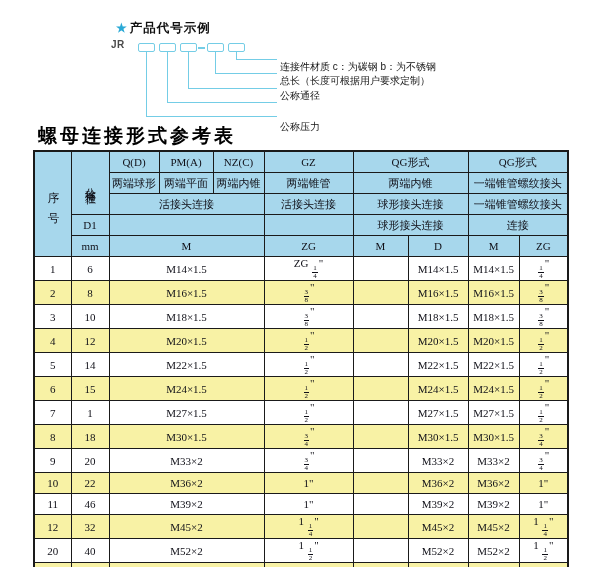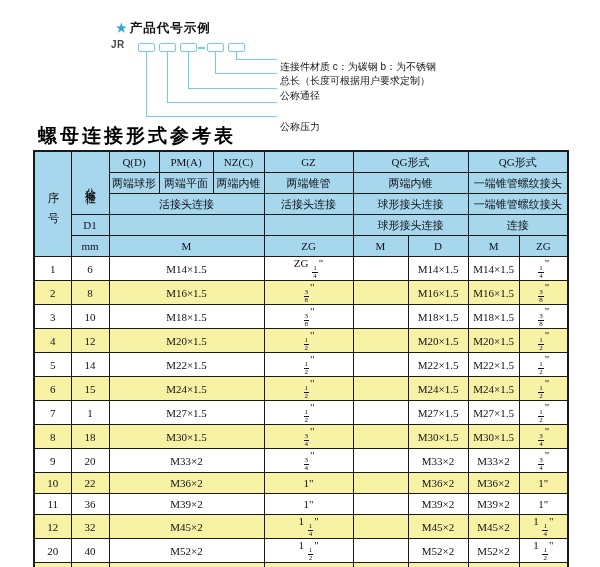--- a/index.html
+++ b/index.html
@@ -283,21 +283,21 @@
           <td>22</td>
           <td colspan="3">M36×2</td>
           <td>1"</td>
           <td></td>
           <td>M36×2</td>
           <td>M36×2</td>
           <td>1"</td>
         </tr>
         <tr>
           <td>11</td>
-          <td>36</td>
+          <td>46</td>
           <td colspan="3">M39×2</td>
           <td>1"</td>
           <td></td>
           <td>M39×2</td>
           <td>M39×2</td>
           <td>1"</td>
         </tr>
         <tr class="alt">
           <td>12</td>
           <td>32</td>

